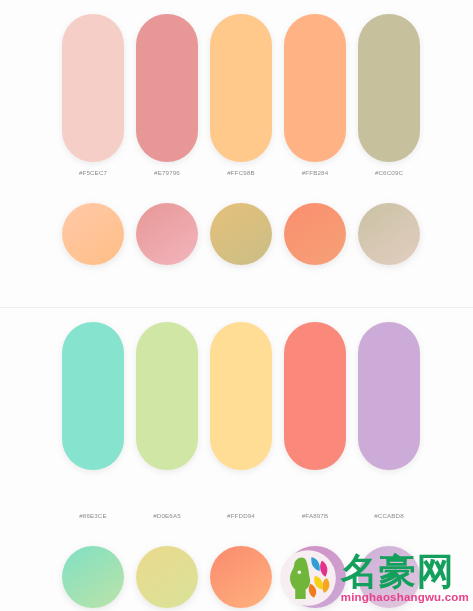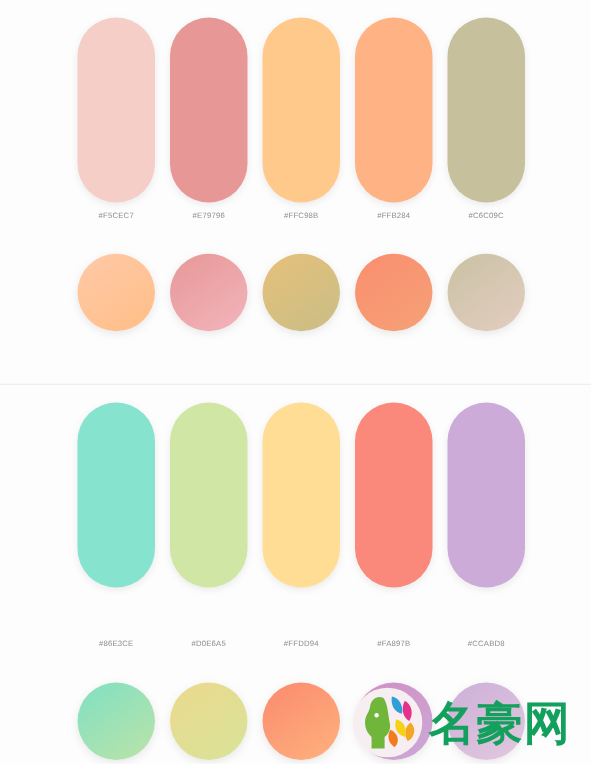--- a/index.html
+++ b/index.html
@@ -100,21 +100,21 @@
   .circle {
     width: 62px;
     height: 62px;
     border-radius: 50%;
     box-shadow: 0 2px 7px rgba(120,110,105,0.15);
   }
 
   
   .watermark {
     position: absolute;
-    right: 16px;
+    right: 4px;
     bottom: 4px;
     display: flex;
     align-items: center;
     gap: 4px;
     z-index: 20;
   }
   .wm-mark {
     width: 58px;
     height: 58px;
     position: relative;
@@ -229,16 +229,17 @@
         <circle cx="35" cy="40" r="3" fill="#ffffff"></circle>
         <path d="M56 14 C66 16 72 26 70 38 C60 36 54 26 56 14 Z" fill="#2f9fd6"></path>
         <path d="M74 20 C84 26 86 38 80 48 C71 43 68 30 74 20 Z" fill="#e5318c"></path>
         <path d="M82 50 C90 58 88 70 78 76 C72 67 74 55 82 50 Z" fill="#f5a623"></path>
         <path d="M62 46 C72 48 78 58 74 70 C63 67 58 57 62 46 Z" fill="#f7d117"></path>
         <path d="M54 60 C64 64 68 76 60 84 C51 79 49 68 54 60 Z" fill="#f07c1f"></path>
       </svg>
     </div>
     <div class="wm-text">
       <div class="wm-cn">名豪网</div>
+      <div class="wm-url">minghaoshangwu.com</div>
     </div>
   </div>
 
 </div>
 
 </body></html>

